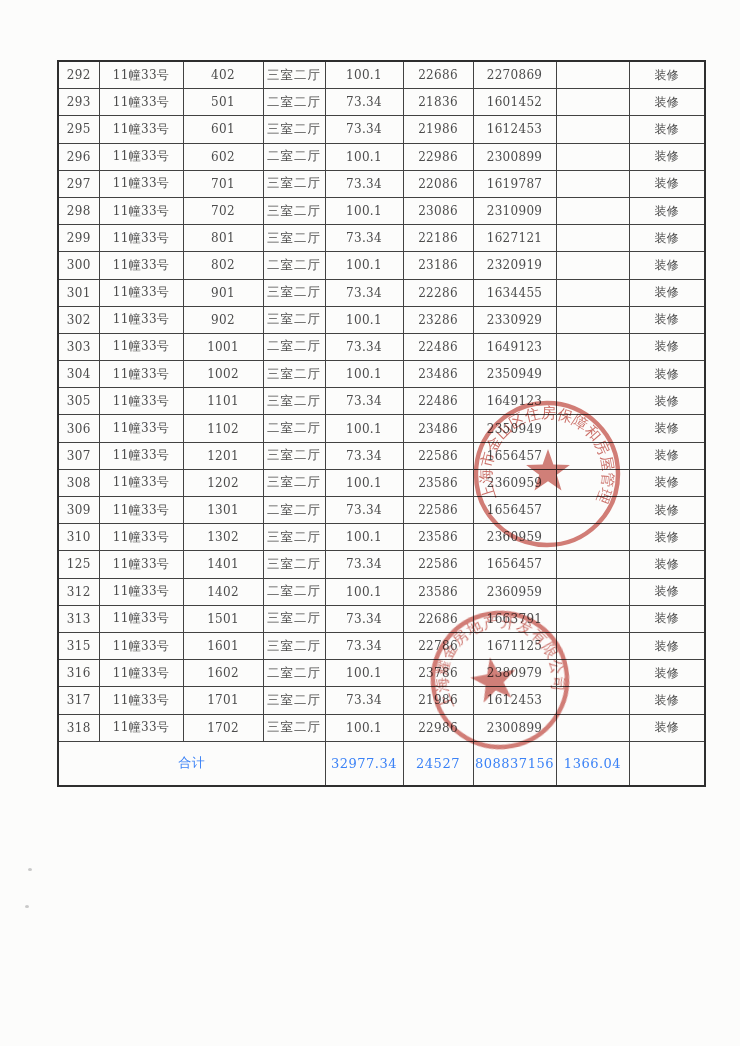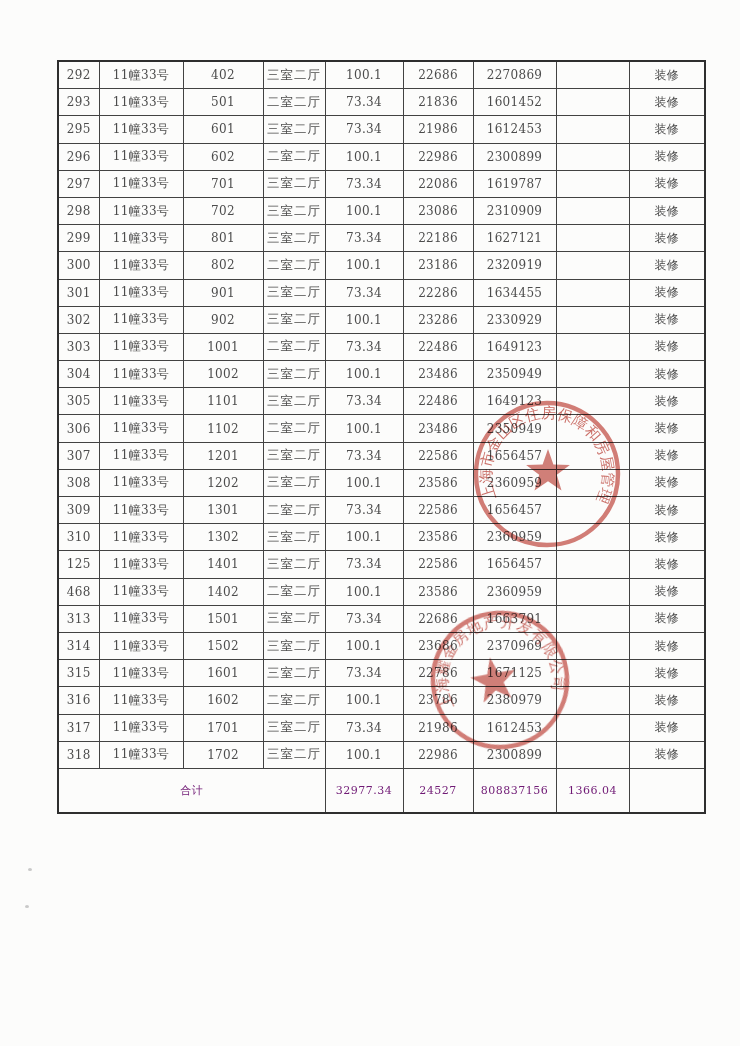--- a/index.html
+++ b/index.html
@@ -20,21 +20,21 @@
   table.price-table td{
     border:1.4px solid #424242;
     text-align:center;vertical-align:middle;
     height:26.2px;
     font-size:12px;color:#4c4c4c;
     padding:0;overflow:hidden;white-space:nowrap;
     letter-spacing:.3px;
   }
   table.price-table td.c-layout{font-size:12.5px;letter-spacing:1px;}
   table.price-table tr.total-row td{
-    height:43px;font-size:11px;color:#701a75;letter-spacing:.5px;
+    height:43px;font-size:13px;color:#3b82f6;letter-spacing:.5px;
   }
   
   .stamp{position:absolute;mix-blend-mode:multiply;opacity:.88;filter:blur(.3px);}
   .speck{position:absolute;background:#c9c9c9;border-radius:50%;}
 </style>
 </head>
 <body>
 
 <div class="page">
 
@@ -254,49 +254,38 @@
           <td>11幢33号</td>
           <td>1401</td>
           <td class="c-layout">三室二厅</td>
           <td>73.34</td>
           <td>22586</td>
           <td>1656457</td>
           <td></td>
           <td>装修</td>
         </tr>
         <tr>
-          <td>468</td>
+          <td>312</td>
           <td>11幢33号</td>
           <td>1402</td>
           <td class="c-layout">二室二厅</td>
           <td>100.1</td>
           <td>23586</td>
           <td>2360959</td>
           <td></td>
           <td>装修</td>
         </tr>
         <tr>
           <td>313</td>
           <td>11幢33号</td>
           <td>1501</td>
           <td class="c-layout">三室二厅</td>
           <td>73.34</td>
           <td>22686</td>
           <td>1663791</td>
-          <td></td>
-          <td>装修</td>
-        </tr>
-        <tr>
-          <td>314</td>
-          <td>11幢33号</td>
-          <td>1502</td>
-          <td class="c-layout">三室二厅</td>
-          <td>100.1</td>
-          <td>23686</td>
-          <td>2370969</td>
           <td></td>
           <td>装修</td>
         </tr>
         <tr>
           <td>315</td>
           <td>11幢33号</td>
           <td>1601</td>
           <td class="c-layout">三室二厅</td>
           <td>73.34</td>
           <td>22786</td>

